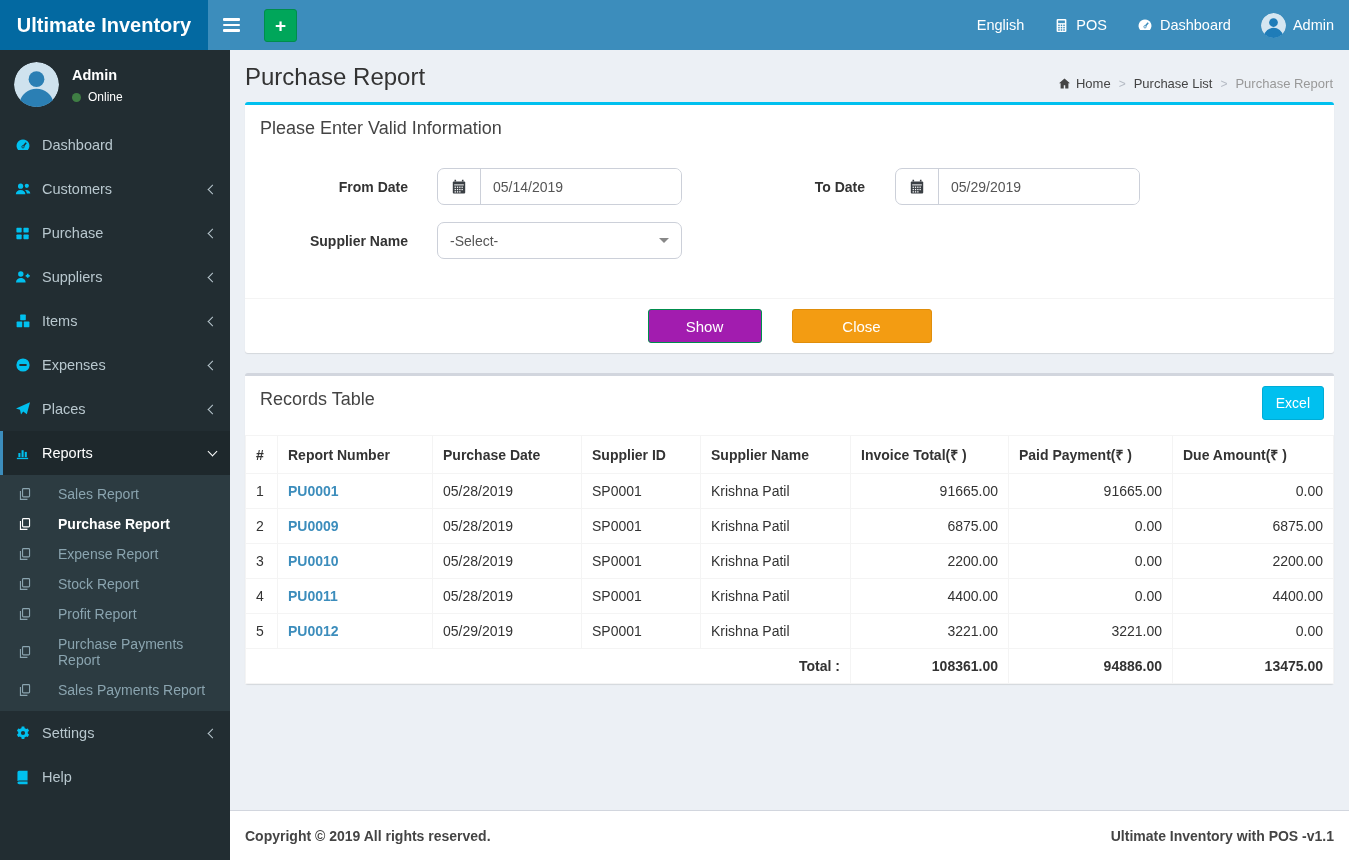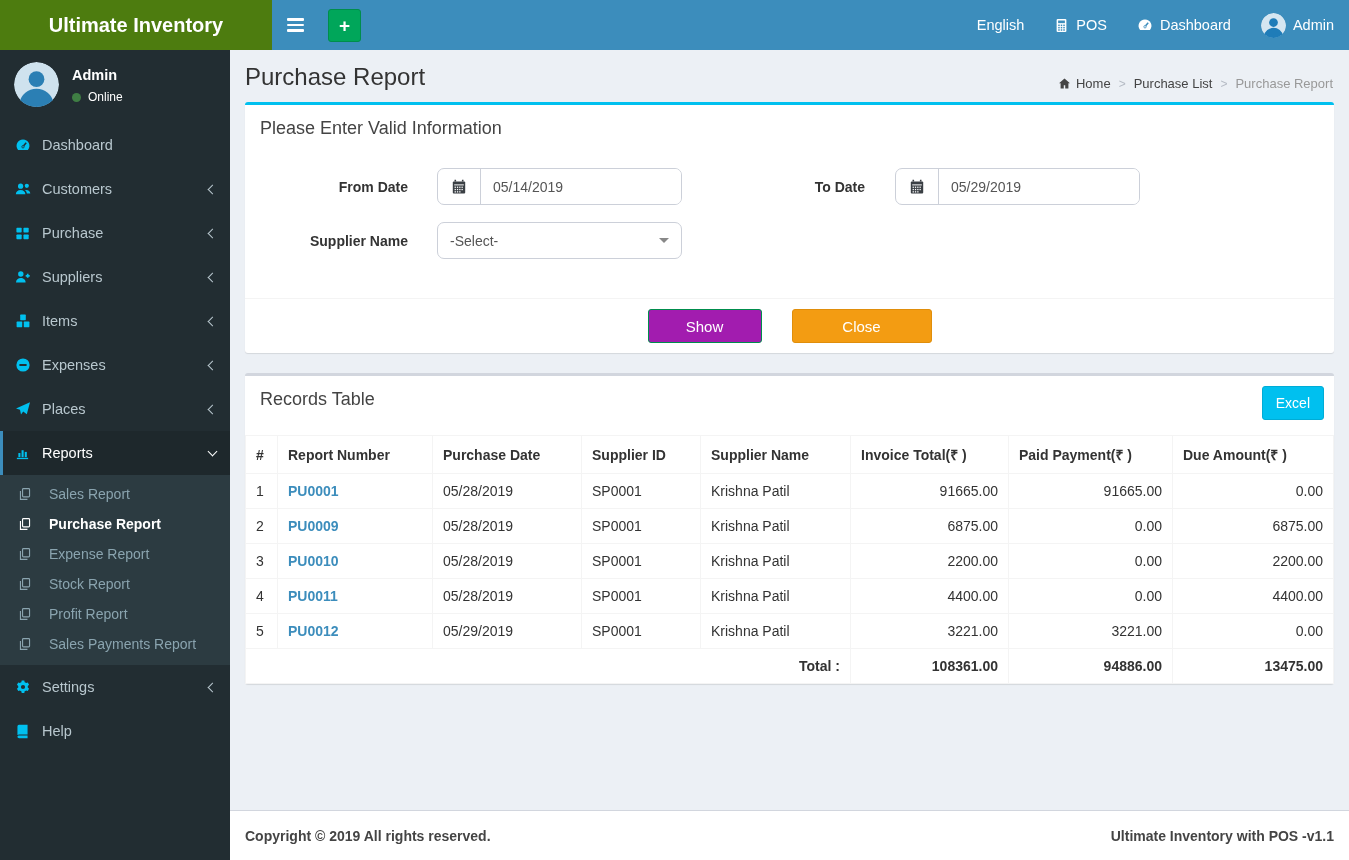--- a/index.html
+++ b/index.html
@@ -4,21 +4,21 @@
 <style>
   * { box-sizing: border-box; margin: 0; padding: 0; }
   html,body { width:1349px; height:860px; }
   body {
     font-family: "Liberation Sans", sans-serif;
     font-size: 14px; color:#333; background:#ecf0f5; overflow:hidden;
   }
   svg { display:block; }
   
   .navbar { display:flex; height:50px; }
-  .brand { width:272px; background:#4d7c0f; color:#fff; font-size:20px; font-weight:700;
+  .brand { width:208px; background:#0369a1; color:#fff; font-size:20px; font-weight:700;
            display:flex; align-items:center; justify-content:center; cursor:pointer; }
   .navbar-main { flex:1; background:#3c8dbc; display:flex; align-items:center; }
   .hamburger { width:46px; height:50px; display:flex; flex-direction:column; align-items:center;
                justify-content:center; gap:3px; cursor:pointer; }
   .hamburger i { width:17px; height:2.5px; background:#fff; border-radius:1px; }
   .add-btn { width:33px; height:33px; background:#00a65a; border:1px solid #008d4c; border-radius:3px;
              color:#fff; font-size:19px; font-weight:700; margin-left:10px; line-height:1;
              display:flex; align-items:center; justify-content:center; cursor:pointer; }
   .nav-right { margin-left:auto; display:flex; align-items:stretch; height:100%; }
   .nav-item { display:flex; align-items:center; gap:7px; color:#fff; padding:0 15px;
@@ -37,21 +37,21 @@
   .mi { display:flex; align-items:center; gap:10px; padding:0 14px 0 12px; height:44px;
         color:#b8c7ce; border-left:3px solid transparent; cursor:pointer; font-size:14.5px; }
   .mi .ic { width:17px; color:#00c0ef; flex:0 0 17px; }
   .mi .chev { margin-left:auto; }
   .mi.active { background:#1e282c; color:#fff; border-left-color:#3c8dbc; }
   .chev { width:7px; height:7px; border-style:solid; border-color:currentColor;
           border-width:0 1.5px 1.5px 0; display:inline-block; }
   .chev.left { transform:rotate(135deg); }
   .chev.down { transform:rotate(45deg); margin-top:-3px; }
   .submenu { background:#2c3b41; padding:4px 0 6px; }
-  .smi { display:flex; align-items:center; gap:16px; padding:7px 5px 7px 18px; color:#8aa4af;
+  .smi { display:flex; align-items:center; gap:25px; padding:7px 5px 7px 18px; color:#8aa4af;
          font-size:14px; cursor:pointer; }
   .smi .ic { width:15px; color:#8aa4af; flex:0 0 15px; }
   .smi.active { color:#fff; font-weight:600; }
   .smi.active .ic { color:#fff; }
   
   .main { margin-left:230px; height:810px; display:flex; flex-direction:column; }
   .content { flex:1; }
   .page-head { padding:13px 15px 11px; position:relative; }
   .page-head h1 { font-size:24px; font-weight:400; color:#333; }
   .breadcrumb { position:absolute; right:16px; top:26px; font-size:13px; display:flex;
@@ -303,20 +303,29 @@
         <span>Stock Report</span>
       </div>
       <div class="smi">
         <span class="ic">
             <svg width="14" height="14" viewBox="0 0 16 16" fill="none" stroke="currentColor" stroke-width="1.3">
               <rect x="5.2" y="1.8" width="8" height="9.5" rx="1"></rect>
               <path d="M10.8 14.2H2.8V4.6"></path>
             </svg>
           </span>
         <span>Profit Report</span>
+      </div>
+      <div class="smi">
+        <span class="ic">
+            <svg width="14" height="14" viewBox="0 0 16 16" fill="none" stroke="currentColor" stroke-width="1.3">
+              <rect x="5.2" y="1.8" width="8" height="9.5" rx="1"></rect>
+              <path d="M10.8 14.2H2.8V4.6"></path>
+            </svg>
+          </span>
+        <span>Purchase Payments Report</span>
       </div>
       <div class="smi">
         <span class="ic">
             <svg width="14" height="14" viewBox="0 0 16 16" fill="none" stroke="currentColor" stroke-width="1.3">
               <rect x="5.2" y="1.8" width="8" height="9.5" rx="1"></rect>
               <path d="M10.8 14.2H2.8V4.6"></path>
             </svg>
           </span>
         <span>Sales Payments Report</span>
       </div>

